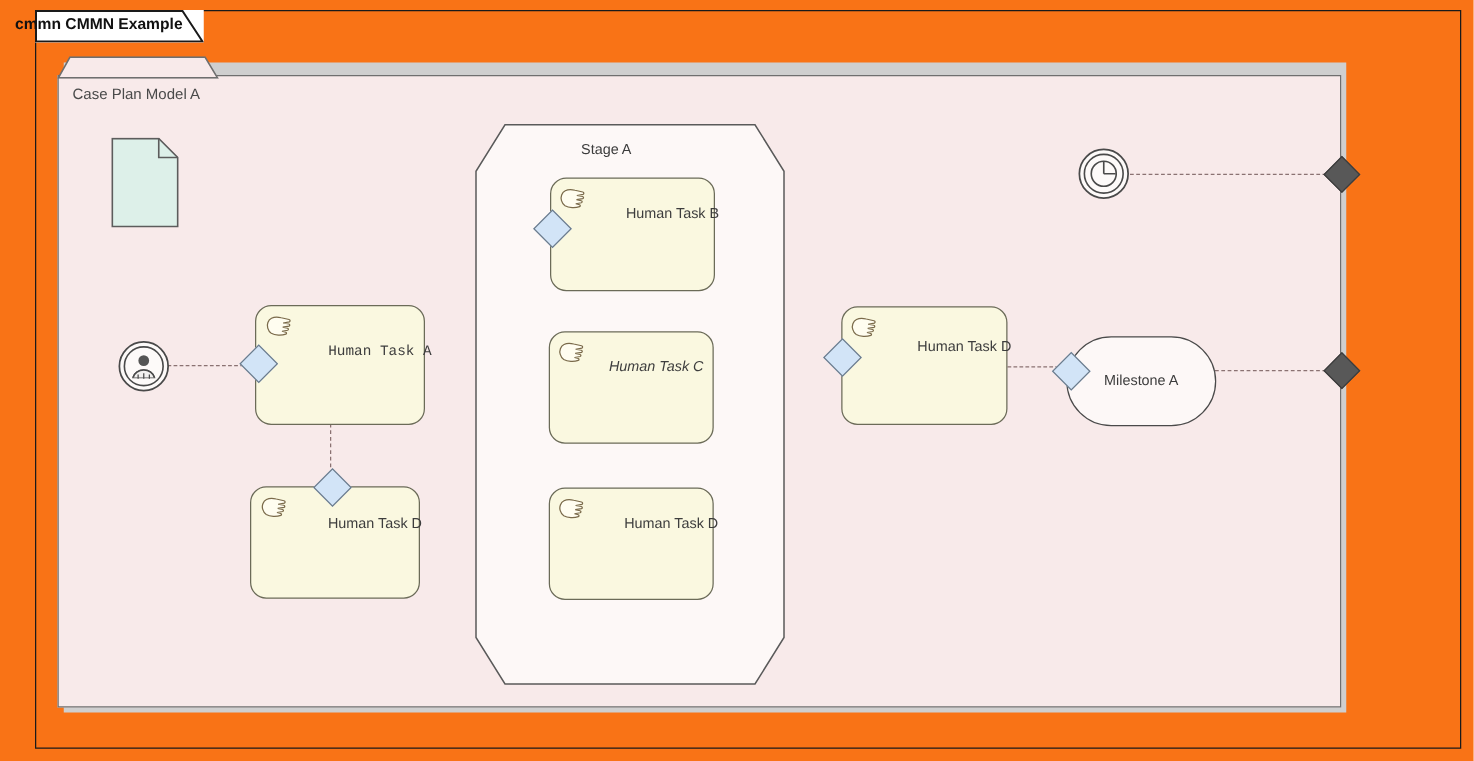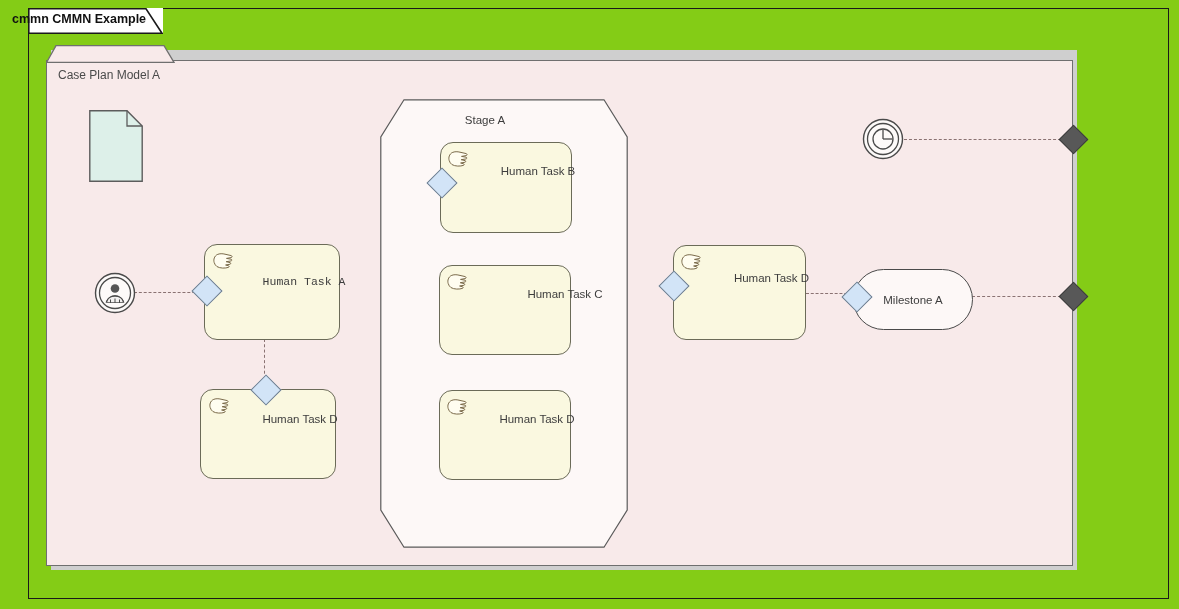--- a/index.html
+++ b/index.html
@@ -7,21 +7,21 @@
     padding: 0;
     background: #ffffff;
   }
   body {
     font-family: "Liberation Sans", sans-serif;
   }
   #canvas {
     position: relative;
     width: 1179px;
     height: 609px;
-    background: #84cc16;
+    background: #f97316;
     overflow: hidden;
   }
 
   
   .frame-border {
     position: absolute;
     left: 28px;
     top: 8px;
     width: 1141px;
     height: 591px;
@@ -310,21 +310,21 @@
 
   <div class="task" style="left:439px;top:265px;width:132px;height:90px;"></div>
   <svg class="hand-icon" style="left:446px;top:271px;" viewBox="0 0 22 20">
     <path d="M2.2,12.5 C1.2,9.5 2.5,6.0 5.2,4.6 C7.6,3.4 10.6,3.6 13,4.2
              L19.2,5.6 C20.2,5.9 20.4,7.0 19.5,7.5 L14.5,8.4
              L19.0,9.2 C20.0,9.4 20.1,10.5 19.2,10.9 L14.2,11.7
              L18.0,12.6 C18.9,12.8 19.0,13.8 18.1,14.2 L13.6,15.0
              L16.6,15.8 C17.4,16.1 17.4,17.0 16.6,17.3
              C13.4,18.5 8.0,18.4 5.0,16.6 C3.6,15.7 2.7,14.2 2.2,12.5 Z" fill="#fffdf0" stroke="#7a6a4a" stroke-width="1"></path>
   </svg>
-  <div class="task-label" style="left:457px;top:288px;width:152px;">Human Task C</div>
+  <div class="task-label" style="left:417px;top:288px;width:152px;font-style:italic;">Human Task C</div>
 
   <div class="task" style="left:439px;top:390px;width:132px;height:90px;"></div>
   <svg class="hand-icon" style="left:446px;top:396px;" viewBox="0 0 22 20">
     <path d="M2.2,12.5 C1.2,9.5 2.5,6.0 5.2,4.6 C7.6,3.4 10.6,3.6 13,4.2
              L19.2,5.6 C20.2,5.9 20.4,7.0 19.5,7.5 L14.5,8.4
              L19.0,9.2 C20.0,9.4 20.1,10.5 19.2,10.9 L14.2,11.7
              L18.0,12.6 C18.9,12.8 19.0,13.8 18.1,14.2 L13.6,15.0
              L16.6,15.8 C17.4,16.1 17.4,17.0 16.6,17.3
              C13.4,18.5 8.0,18.4 5.0,16.6 C3.6,15.7 2.7,14.2 2.2,12.5 Z" fill="#fffdf0" stroke="#7a6a4a" stroke-width="1"></path>
   </svg>
@@ -335,21 +335,21 @@
     <path d="M2.2,12.5 C1.2,9.5 2.5,6.0 5.2,4.6 C7.6,3.4 10.6,3.6 13,4.2
              L19.2,5.6 C20.2,5.9 20.4,7.0 19.5,7.5 L14.5,8.4
              L19.0,9.2 C20.0,9.4 20.1,10.5 19.2,10.9 L14.2,11.7
              L18.0,12.6 C18.9,12.8 19.0,13.8 18.1,14.2 L13.6,15.0
              L16.6,15.8 C17.4,16.1 17.4,17.0 16.6,17.3
              C13.4,18.5 8.0,18.4 5.0,16.6 C3.6,15.7 2.7,14.2 2.2,12.5 Z" fill="#fffdf0" stroke="#7a6a4a" stroke-width="1"></path>
   </svg>
   <div class="task-label" style="left:673px;top:272px;width:133px;">Human Task D</div>
   <div class="sentry sentry-entry" style="left:663px;top:275px;"></div>
 
-  <div class="milestone" style="left:853px;top:269px;width:120px;height:61px;">
+  <div class="milestone" style="left:853px;top:269px;width:120px;height:72px;">
     <div class="milestone-label">Milestone A</div>
   </div>
   <div class="sentry sentry-entry" style="left:846px;top:286px;"></div>
 
   <div class="sentry sentry-exit" style="left:1063px;top:129px;"></div>
   <div class="sentry sentry-exit" style="left:1063px;top:286px;"></div>
 
 </div>
 
 </body></html>

